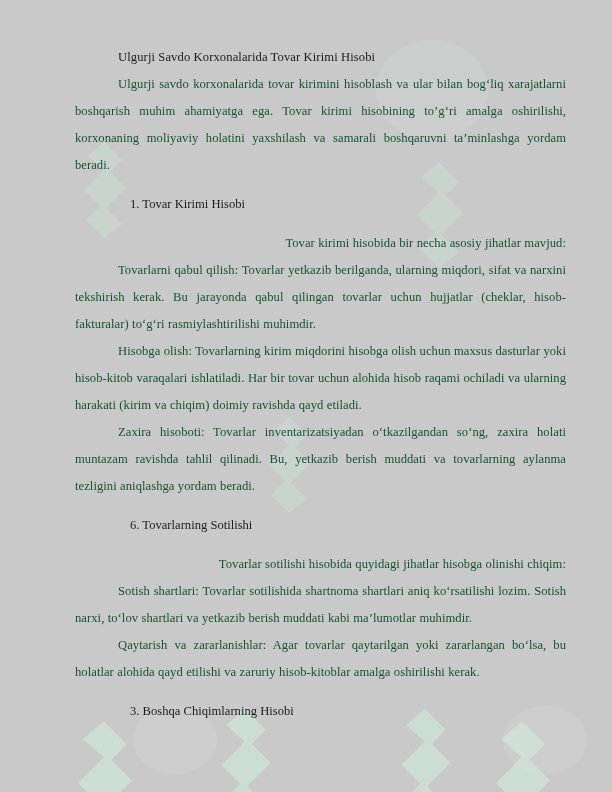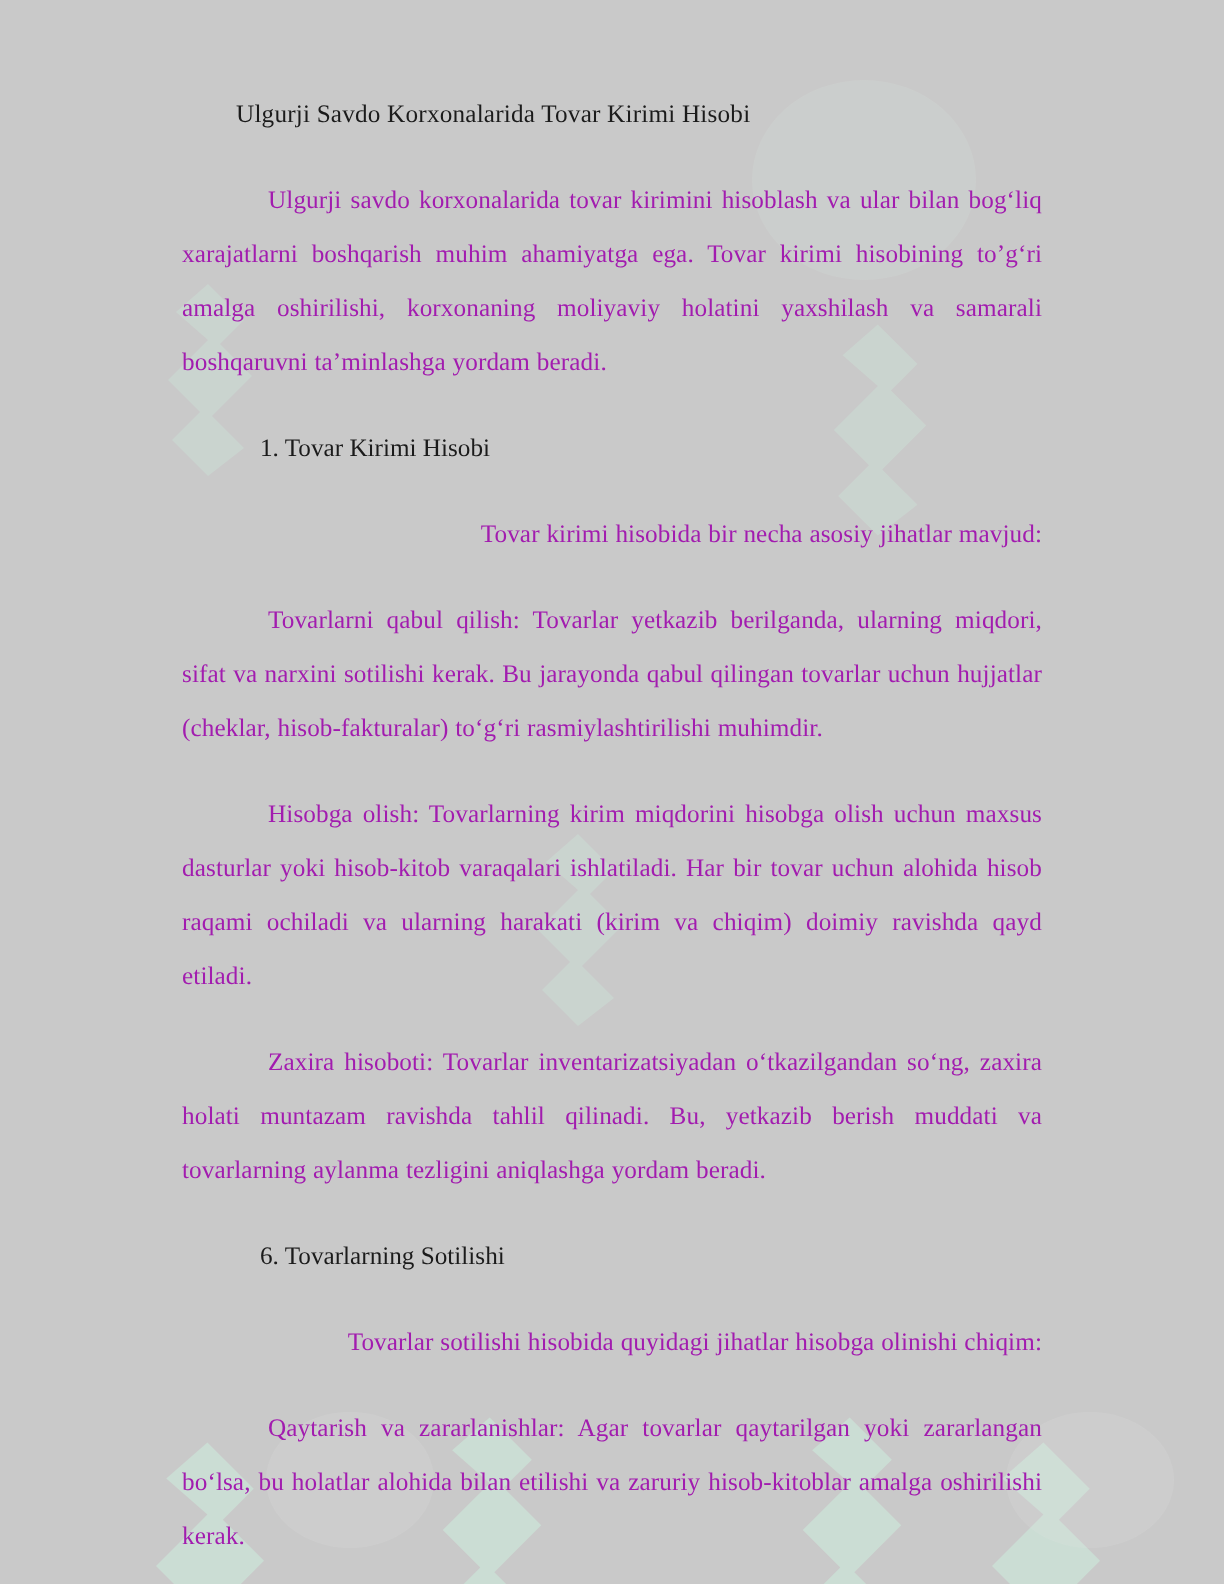--- a/index.html
+++ b/index.html
@@ -31,36 +31,36 @@
   }
   .wm svg { display: block; }
   .wm-faint { opacity: 0.30; }
   .wm-gray { opacity: 0.30; }
 
   
   #page {
     position: absolute;
     inset: 0;
     z-index: 2;
-    padding: 44px 75px 0 75px;
+    padding: 44px 46px 0 75px;
   }
   .doc-title {
     font-size: 12.6px;
     line-height: 27px;
     color: #1b1b1b;
     text-indent: 43px;
     margin: 0 0 0 0;
     font-weight: 400;
     letter-spacing: 0.1px;
   }
   p.para {
     font-size: 12.6px;
     line-height: 27px;
-    color: #a21caf;
-    margin: 16px;
+    color: #14532d;
+    margin: 0;
     text-align: justify;
     text-indent: 43px;
     letter-spacing: 0.05px;
     word-spacing: 0.2px;
   }
   p.para.nojust { text-align: right; }
   .heading {
     font-size: 12.6px;
     line-height: 27px;
     color: #1b1b1b;
@@ -136,30 +136,31 @@
 <div id="page">
 
   <div class="doc-title">Ulgurji Savdo Korxonalarida Tovar Kirimi Hisobi</div>
 
   <p class="para">Ulgurji savdo korxonalarida tovar kirimini hisoblash va ular bilan bog‘liq xarajatlarni boshqarish muhim ahamiyatga ega. Tovar kirimi hisobining to’g‘ri amalga oshirilishi, korxonaning moliyaviy holatini yaxshilash va samarali boshqaruvni ta’minlashga yordam beradi.</p>
 
   <div class="heading">1. Tovar Kirimi Hisobi</div>
 
   <p class="para nojust">Tovar kirimi hisobida bir necha asosiy jihatlar mavjud:</p>
 
-  <p class="para">Tovarlarni qabul qilish: Tovarlar yetkazib berilganda, ularning miqdori, sifat va narxini sotilishi kerak. Bu jarayonda qabul qilingan tovarlar uchun hujjatlar (cheklar, hisob-fakturalar) to‘g‘ri rasmiylashtirilishi muhimdir.</p>
+  <p class="para">Tovarlarni qabul qilish: Tovarlar yetkazib berilganda, ularning miqdori, sifat va narxini tekshirish kerak. Bu jarayonda qabul qilingan tovarlar uchun hujjatlar (cheklar, hisob-fakturalar) to‘g‘ri rasmiylashtirilishi muhimdir.</p>
 
   <p class="para">Hisobga olish: Tovarlarning kirim miqdorini hisobga olish uchun maxsus dasturlar yoki hisob-kitob varaqalari ishlatiladi. Har bir tovar uchun alohida hisob raqami ochiladi va ularning harakati (kirim va chiqim) doimiy ravishda qayd etiladi.</p>
 
   <p class="para">Zaxira hisoboti: Tovarlar inventarizatsiyadan o‘tkazilgandan so‘ng, zaxira holati muntazam ravishda tahlil qilinadi. Bu, yetkazib berish muddati va tovarlarning aylanma tezligini aniqlashga yordam beradi.</p>
 
   <div class="heading">6. Tovarlarning Sotilishi</div>
 
   <p class="para nojust">Tovarlar sotilishi hisobida quyidagi jihatlar hisobga olinishi chiqim:</p>
 
+  <p class="para">Sotish shartlari: Tovarlar sotilishida shartnoma shartlari aniq ko‘rsatilishi lozim. Sotish narxi, to‘lov shartlari va yetkazib berish muddati kabi ma’lumotlar muhimdir.</p>
 
 
-  <p class="para">Qaytarish va zararlanishlar: Agar tovarlar qaytarilgan yoki zararlangan bo‘lsa, bu holatlar alohida bilan etilishi va zaruriy hisob-kitoblar amalga oshirilishi kerak.</p>
+  <p class="para">Qaytarish va zararlanishlar: Agar tovarlar qaytarilgan yoki zararlangan bo‘lsa, bu holatlar alohida qayd etilishi va zaruriy hisob-kitoblar amalga oshirilishi kerak.</p>
 
   <div class="heading">3. Boshqa Chiqimlarning Hisobi</div>
 
 
 </div>
 
 </body></html>

